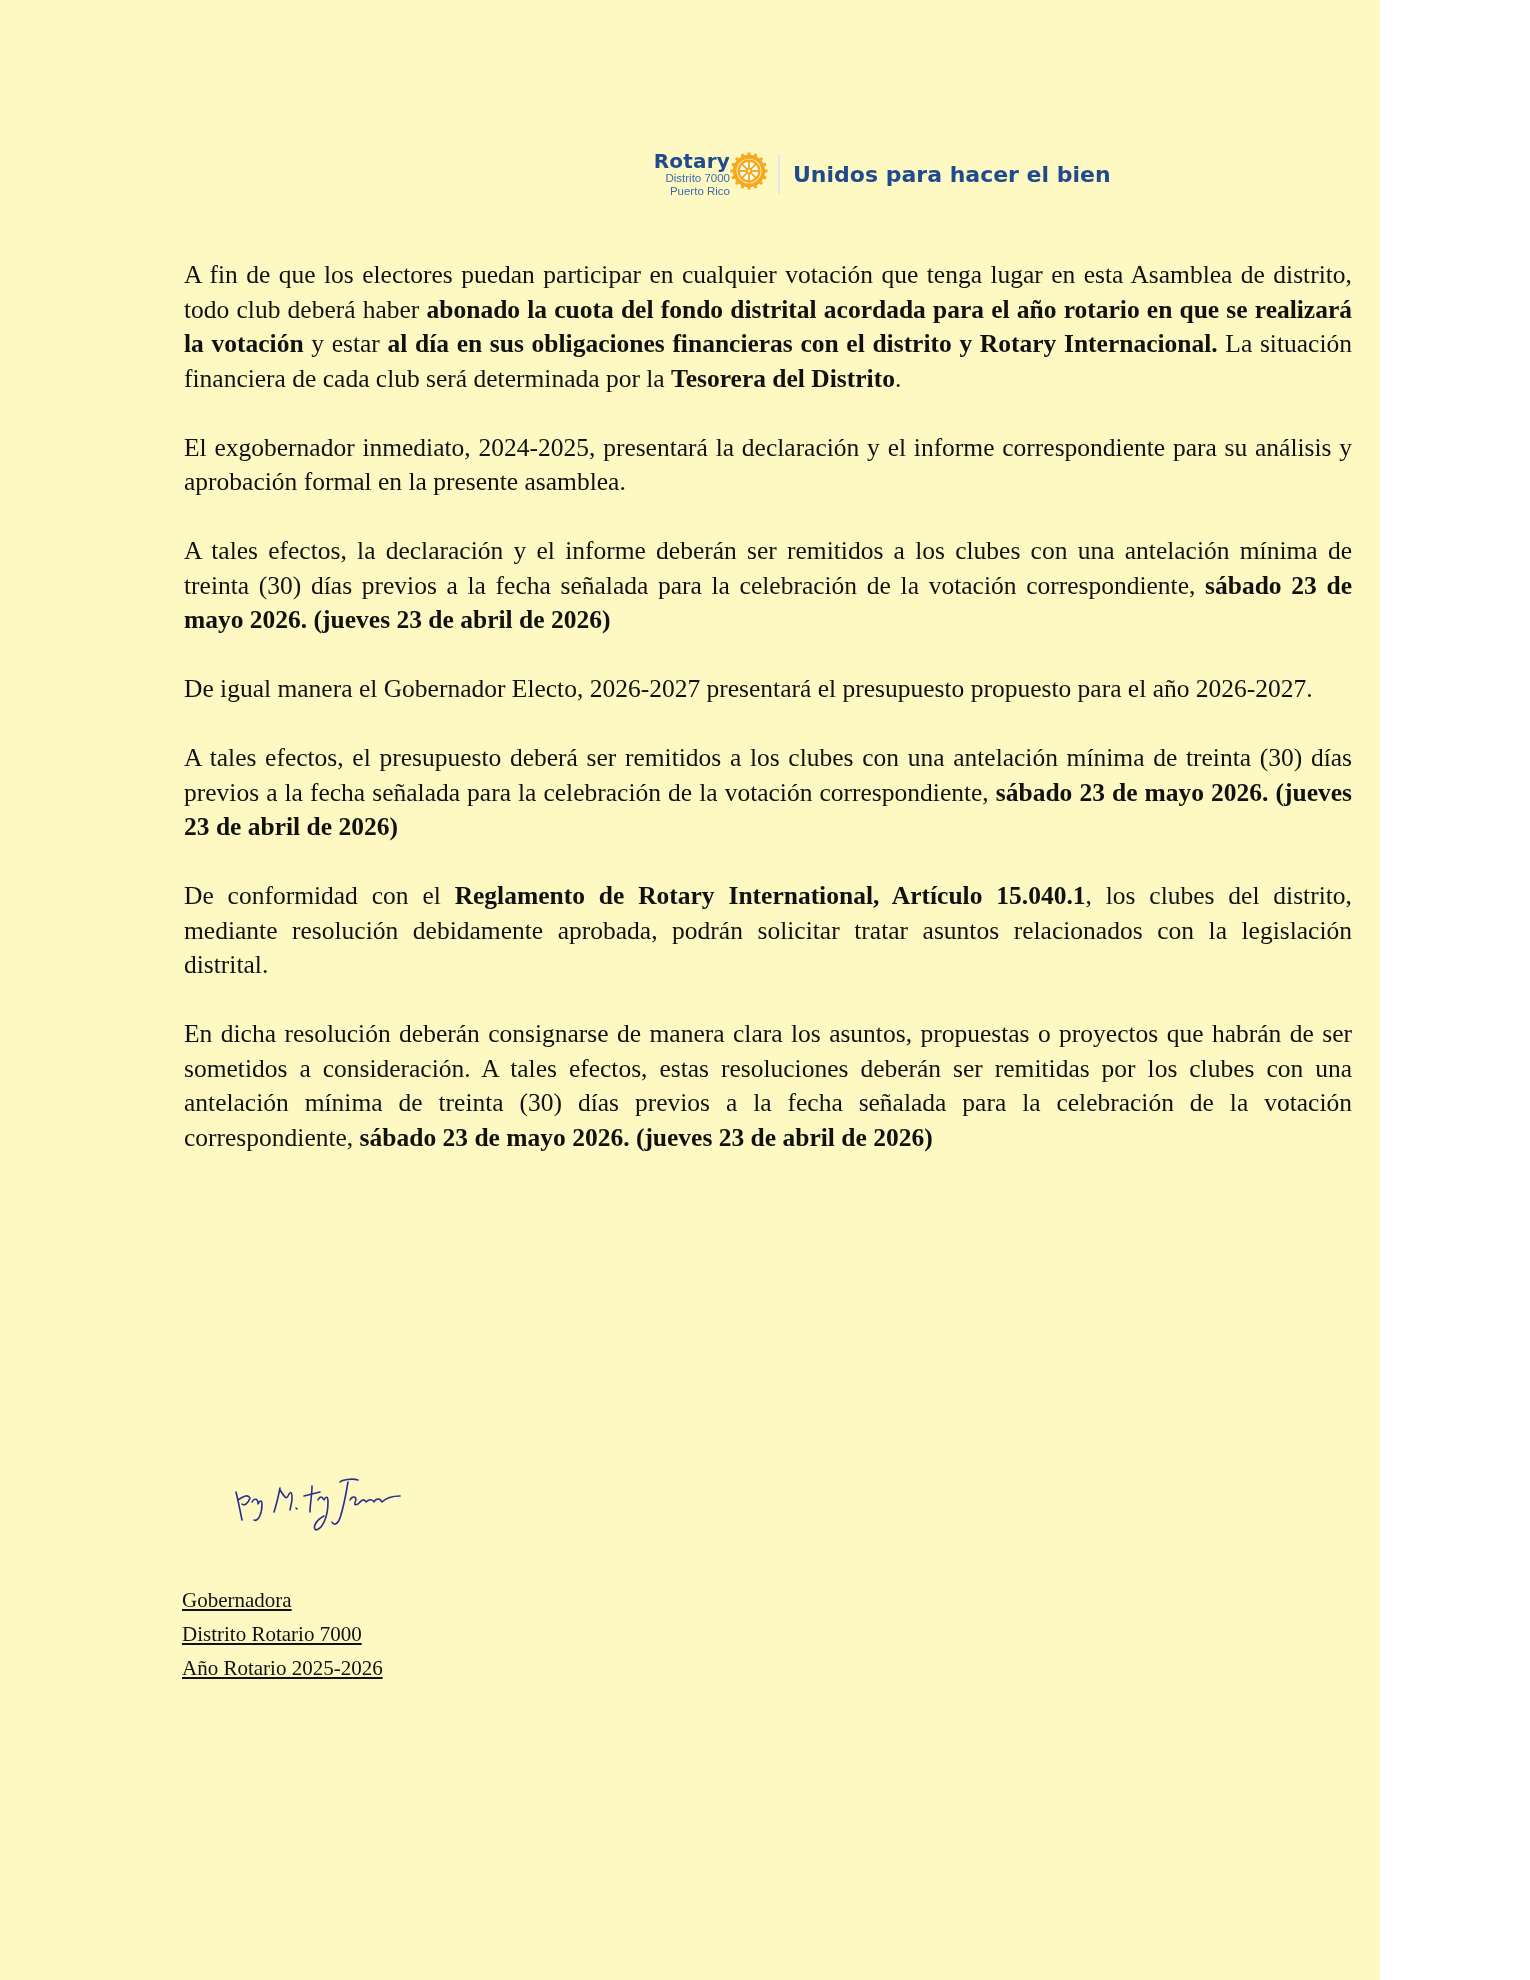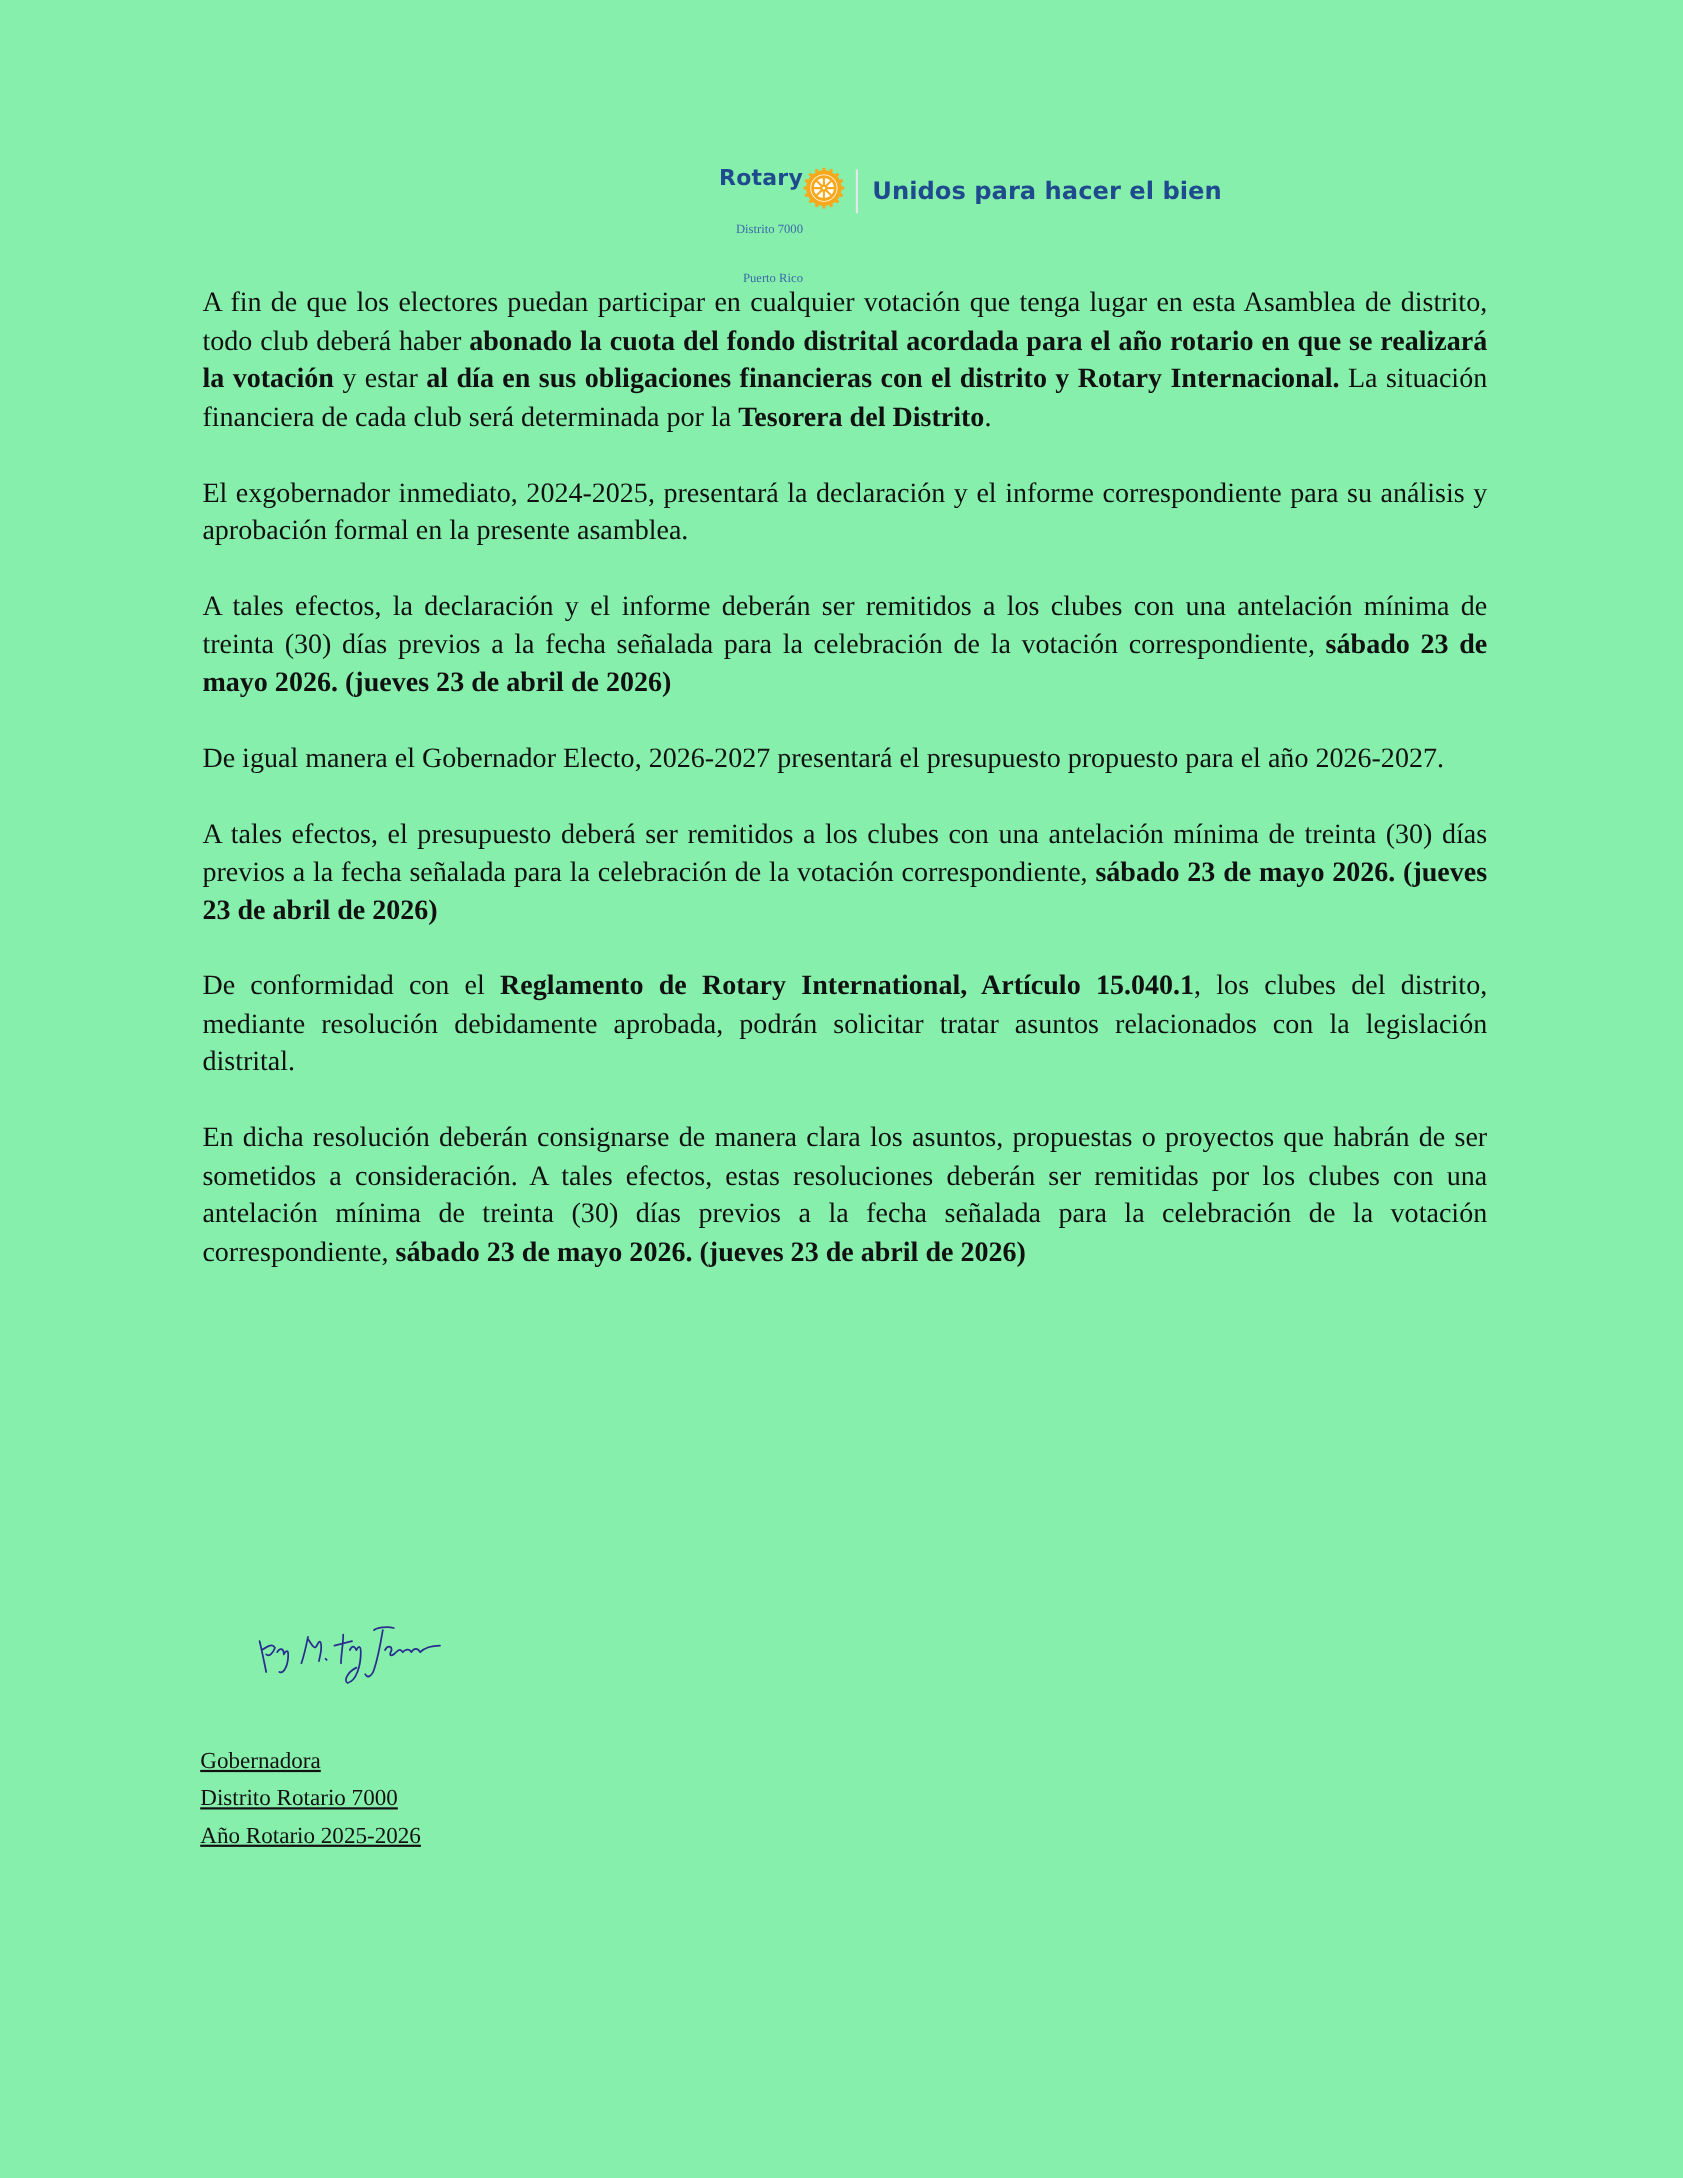--- a/index.html
+++ b/index.html
@@ -1,22 +1,22 @@
 <!DOCTYPE html>
 <html><head>
 <meta charset="utf-8">
 <style>
   html, body { margin: 0; padding: 0; background: #ffffff; }
   body { width: 1530px; height: 1980px; position: relative; overflow: hidden; }
-  .page { position: absolute; left: 0; top: 0; width: 1530px; height: 1980px; background: #86efac; }
+  .page { position: absolute; left: 0; top: 0; width: 1380px; height: 1980px; background: #fef9c3; }
 
   .logo { position: absolute; left: 620px; top: 150px; height: 70px; width: 420px; }
   .logo-left { position: absolute; left: 0; top: 0; width: 110px; text-align: right; }
   .logo-rotary { font-family: "DejaVu Sans", sans-serif; font-weight: bold; font-size: 20px; color: #1f4b8e; line-height: 22px; letter-spacing: 0.2px; display: block; }
-  .logo-sub { font-family: Liberation Serif, serif; font-size: 11.5px; color: #3d6aa8; line-height: 13px; display: block; margin-top: 31px; }
+  .logo-sub { font-family: Liberation Sans, sans-serif; font-size: 11.5px; color: #3d6aa8; line-height: 13px; display: block; }
   .logo-wheel { position: absolute; left: 110px; top: 2px; width: 38px; height: 38px; }
   .logo-divider { position: absolute; left: 158px; top: 4px; width: 2px; height: 40px; background: #e3e6ea; }
   .logo-tagline { position: absolute; left: 173px; top: 12px; font-family: "DejaVu Sans", sans-serif; font-weight: bold; font-size: 22px; color: #1f4b8e; white-space: nowrap; }
 
   .body-text { position: absolute; left: 184px; top: 258px; width: 1168px;
     font-family: "Liberation Serif", serif; font-size: 25.5px; line-height: 34.5px; color: #111; }
   .body-text p { margin: 0 0 34.5px 0; text-align: justify; }
   .body-text b { font-weight: bold; }
   .left { text-align: left !important; }
 

